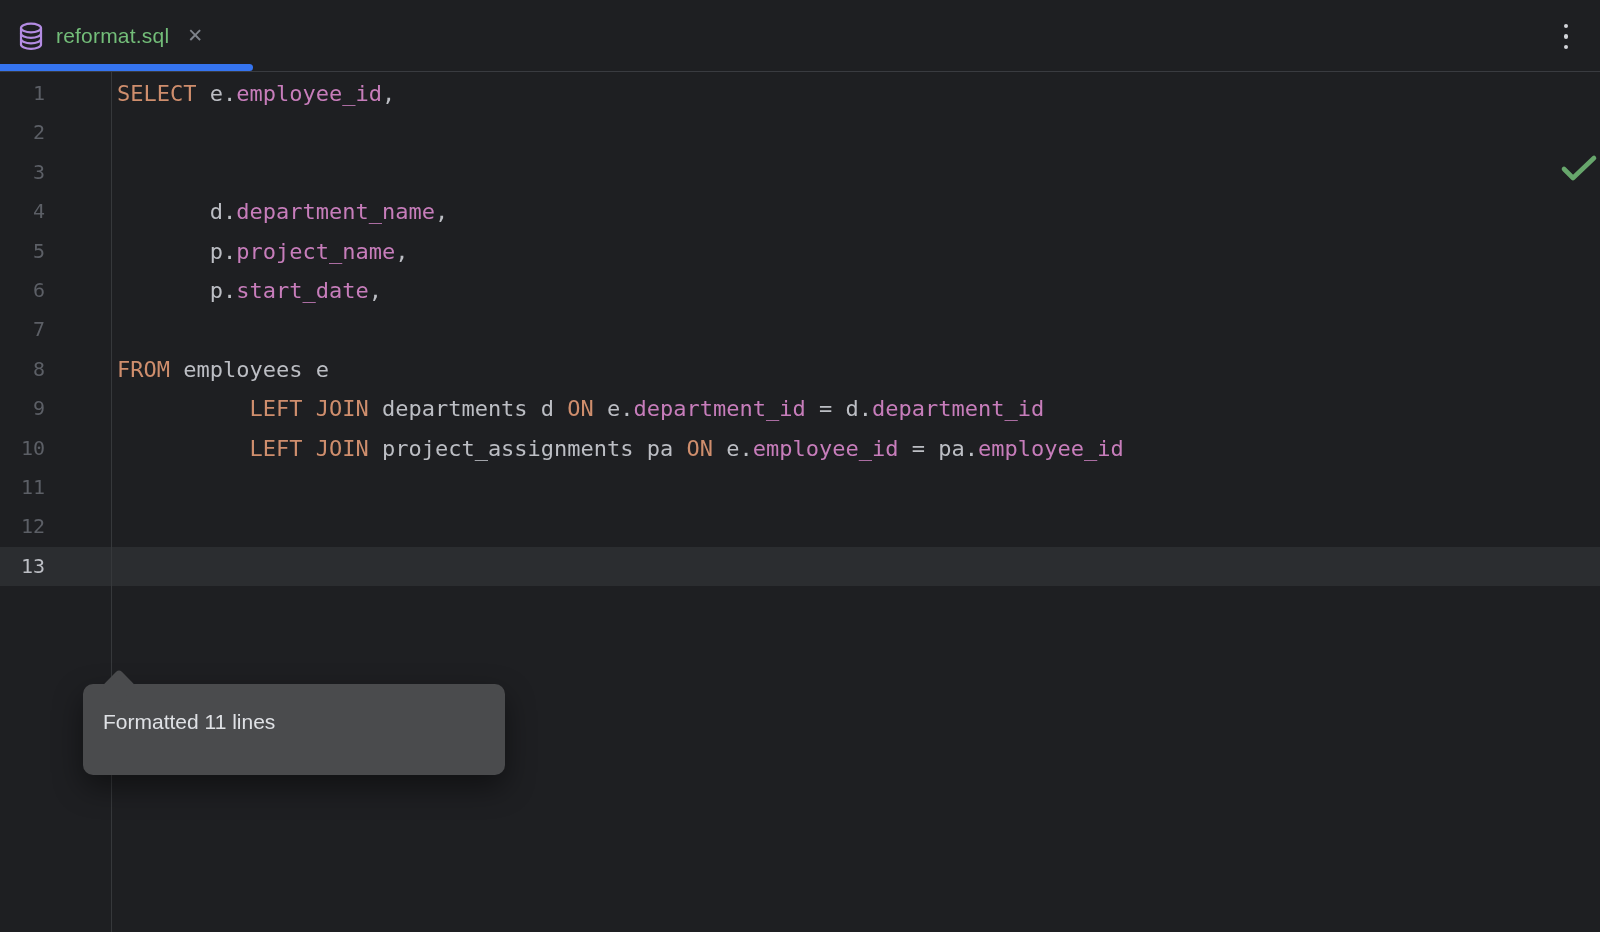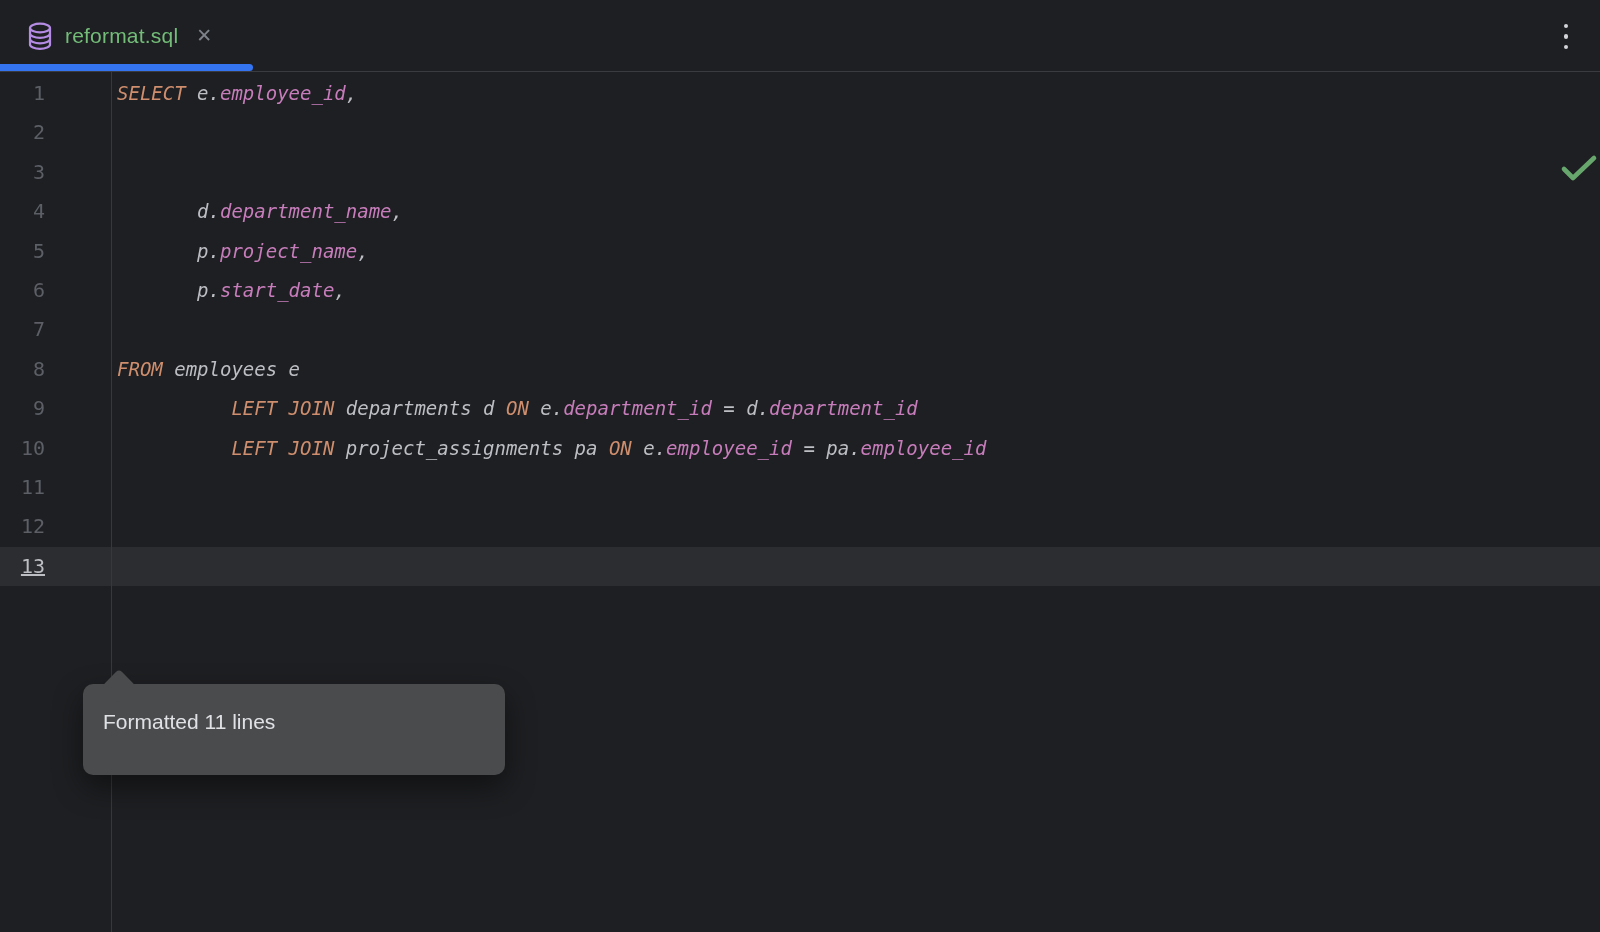--- a/index.html
+++ b/index.html
@@ -11,21 +11,21 @@
   }
 
   
   .tabbar {
     position:relative; height:72px;
     background:var(--bg,#1e1f22);
     border-bottom:1px solid var(--border,#393b40);
   }
   .tab {
     position:absolute; left:0; top:0; width:253px; height:71px;
-    display:flex; align-items:center; padding-left:27px;
+    display:flex; align-items:center; padding-left:18px;
     cursor:pointer;
   }
   .tab .dbicon { width:26px; height:28px; display:block; flex:0 0 26px; }
   .tab-title {
     margin-left:12px; font-size:21px; color:var(--tab-title,#73bd79);
     letter-spacing:.2px;
   }
   .tab-close {
     margin-left:18px; font-size:19px; line-height:19px;
     color:var(--close,#7e838b); cursor:pointer;
@@ -48,27 +48,26 @@
   .editor { position:absolute; left:0; top:72px; right:0; bottom:0; }
   .rows { padding-top:2px; }
   .row { display:flex; height:39.4px; white-space:pre; }
   .row.current { background:var(--current-line-bg,#2b2d30); }
   .gutter-num {
     flex:0 0 45px; width:45px; text-align:right;
     font-family:"DejaVu Sans Mono","Liberation Mono",monospace;
     font-size:20px; line-height:39.4px;
     color:var(--line-number,#5c5f66);
   }
-  .row.current .gutter-num { color:var(--line-number-active,#bcbec4);text-decoration:underline; }
+  .row.current .gutter-num { color:var(--line-number-active,#bcbec4); }
   .code {
     padding-left:72px;
     font-family:"DejaVu Sans Mono","Liberation Mono",monospace;
-    font-size:19px; line-height:39.4px;
+    font-size:22px; line-height:39.4px;
     color:var(--plain,#bcbec4);
-    font-style:italic;
   }
   .tk-kw  { color:var(--keyword,#cf8e6d); }
   .tk-fld { color:var(--field,#c77dbb); }
   .tk-str { color:var(--string,#6aab73); }
   .tk-pl  { color:var(--plain,#bcbec4); }
 
   .gutter-line {
     position:absolute; left:111px; top:0; bottom:0; width:1px;
     background:var(--gutter-line,#36383b); z-index:2;
   }

